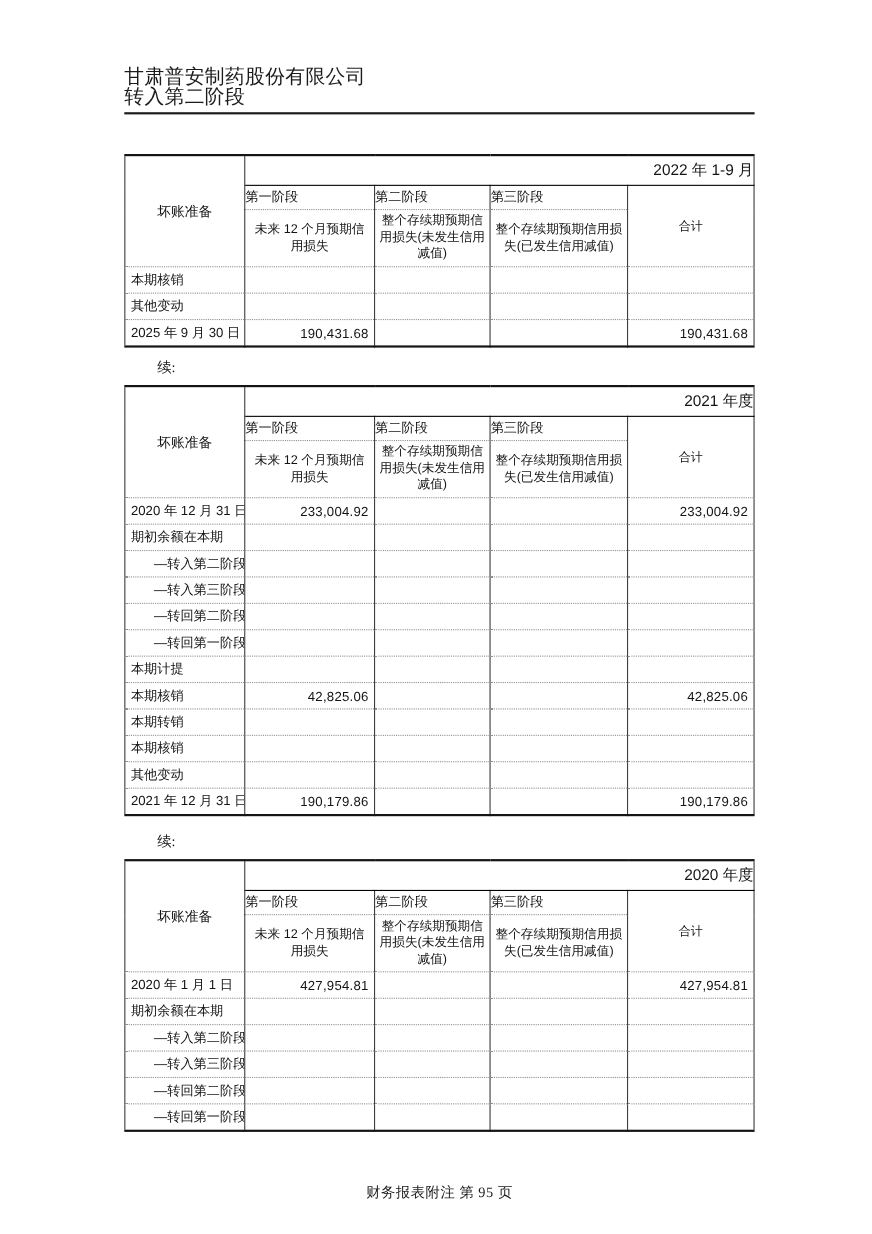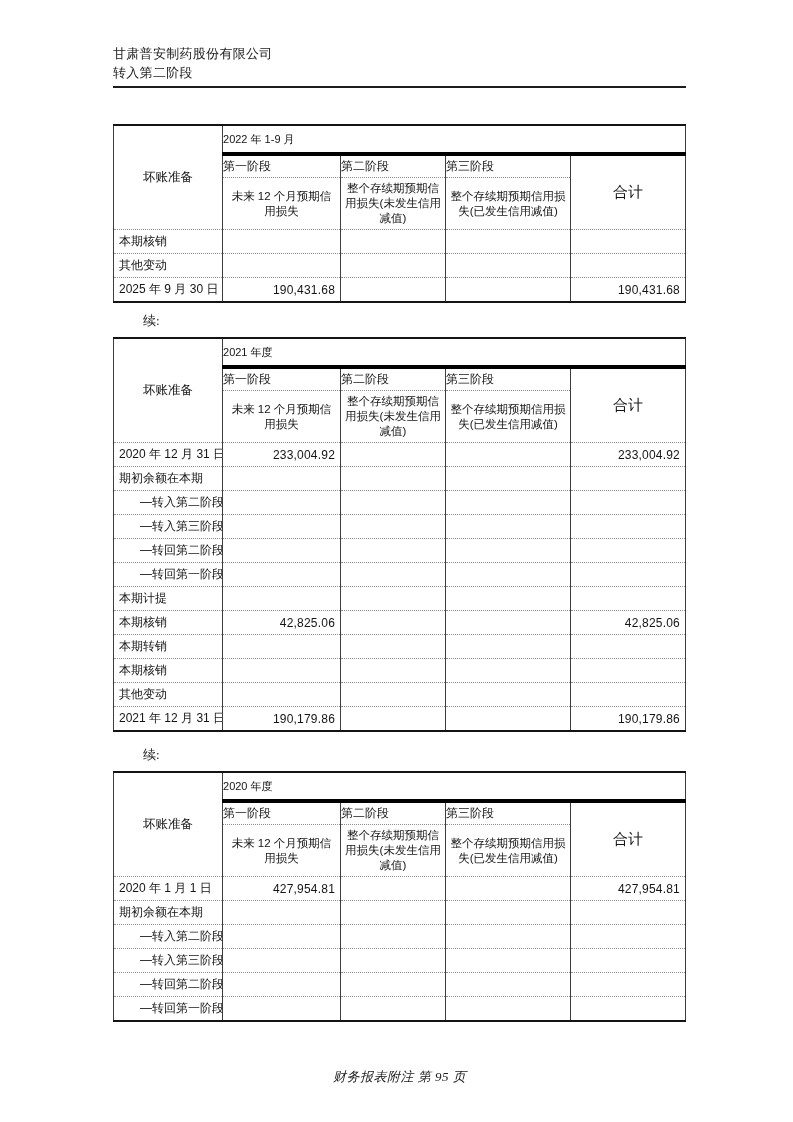--- a/index.html
+++ b/index.html
@@ -5,21 +5,21 @@
   html,body{margin:0;padding:0;background:#ffffff;}
   .page{
     position:relative;
     width:793px;height:1122px;
     background:#ffffff;
     overflow:hidden;
     font-family:"Liberation Serif", serif;
     color:#1b1b1b;
   }
   .content{position:absolute;left:113px;top:0;width:573px;}
-  .doc-header{padding-top:44px;font-size:13px;line-height:19px;letter-spacing:0.3px;}
+  .doc-header{padding-top:60px;font-size:18px;line-height:19px;letter-spacing:0.3px;}
   .doc-header div{white-space:nowrap;}
   .header-rule{margin-top:4px;border-top:2px solid #1c1c1c;height:0;}
   .tbl-wrap{margin-top:36px;}
   .cont-label{margin:9px 0 7px 30px;font-size:13px;line-height:18px;}
   .cont-label-2{margin-top:14px;}
   .fin-table{
     width:100%;
     border-collapse:collapse;
     table-layout:fixed;
     border-top:2.5px solid #141414;
@@ -30,38 +30,37 @@
   }
   .fin-table td{
     border-left:1px solid #3d3d3d;
     border-right:1px solid #3d3d3d;
     border-top:1px dotted #8f8f8f;
     border-bottom:1px dotted #8f8f8f;
     padding:0;
     overflow:hidden;
   }
   td.corner{ text-align:center;vertical-align:middle;font-size:12.5px; }
-  td.year{ height:26px;text-align:left;vertical-align:middle;border-bottom:4px solid #000000;font-size:11px; }
+  td.year{ height:26px;text-align:right;vertical-align:middle;border-bottom:1px solid #000000;font-size:14px; }
   td.stage{ height:21px;text-align:left;vertical-align:middle; }
-  td.totalhead{ text-align:center;vertical-align:middle;font-size:15px; }
+  td.totalhead{ text-align:center;vertical-align:middle;font-size:11px; }
   td.subhead{
     height:47px;text-align:center;vertical-align:middle;
     font-size:11.5px;line-height:15px;padding:2px 3px;
     overflow-wrap:break-word;
   }
   tr.data-row td{ height:23px;vertical-align:middle; }
   td.rowlabel{ text-align:left;padding-left:5px;white-space:nowrap; }
   td.rowlabel.indent{ padding-left:26px; }
   td.num{ text-align:right;padding-right:5px;letter-spacing:0.2px; }
   .page-footer{
     margin-top:46px;
     text-align:center;
     font-size:13px;
     letter-spacing:0.5px;
-    font-style:italic;
   }
 </style>
 </head>
 <body>
 
 <div class="page">
   <div class="content">
 
     <div class="doc-header">
       <div>甘肃普安制药股份有限公司</div>

